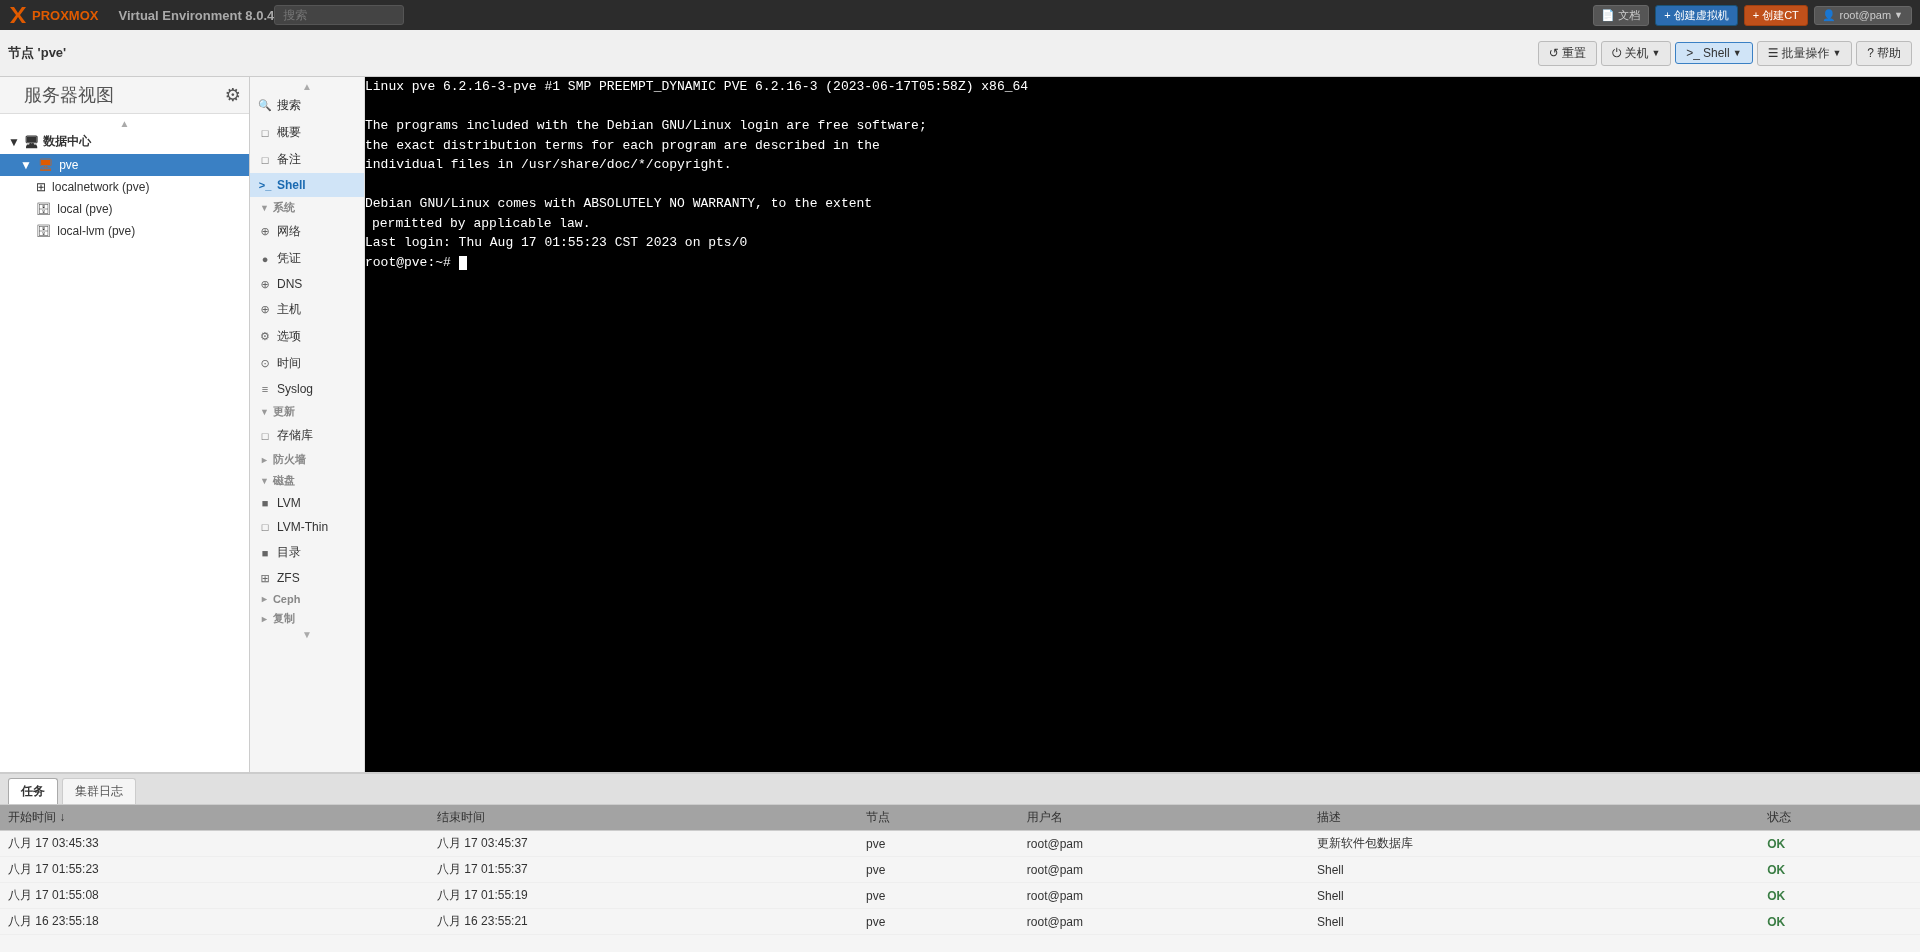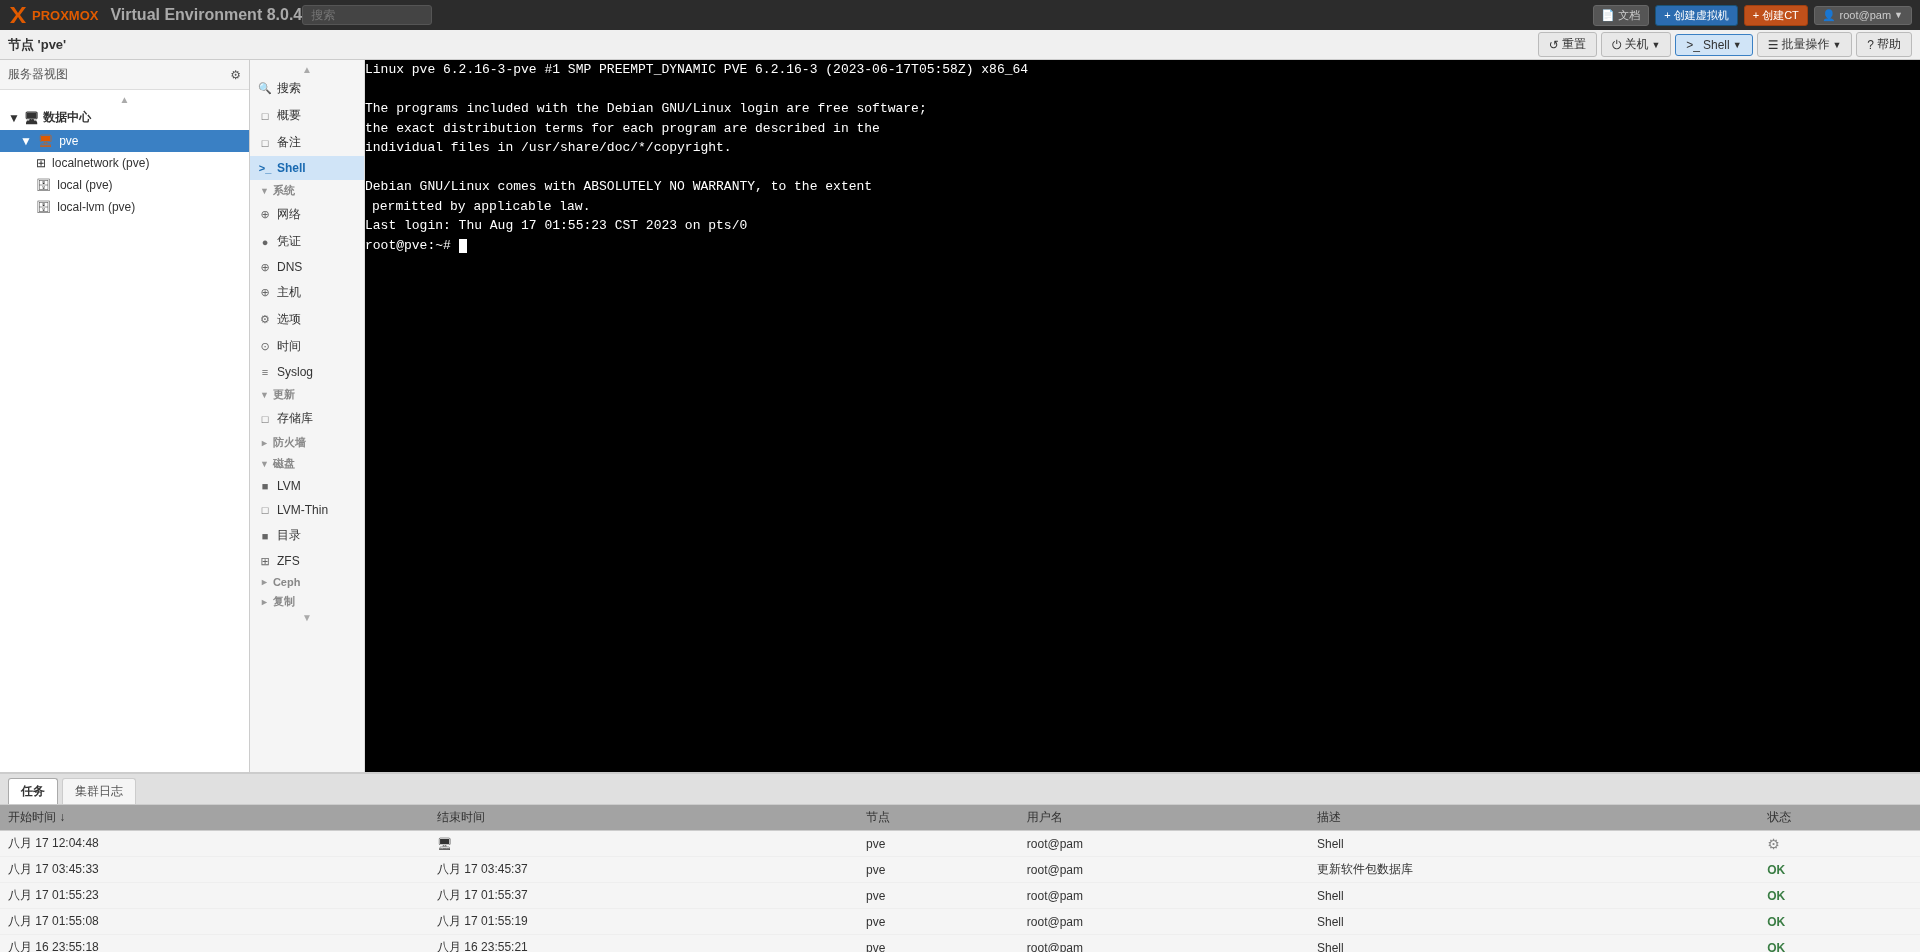--- a/index.html
+++ b/index.html
@@ -41,21 +41,21 @@
     }
     .header-btn.blue { background: #2b6cb0; border-color: #1a5276; color: white; }
     .header-btn.orange { background: #c0501a; border-color: #a04010; color: white; }
     .header-btn.user { background: #555; }
 
     
     .main-layout { display: flex; flex-direction: column; height: calc(952px - 30px); }
 
     
     .toolbar {
-      height: 30px;
+      height: 47px;
       background: #f0f0f0;
       border-bottom: 1px solid #ccc;
       display: flex;
       align-items: center;
       padding: 0 8px;
       justify-content: space-between;
     }
     .toolbar-left { display: flex; align-items: center; gap: 4px; }
     .toolbar-right { display: flex; align-items: center; gap: 4px; }
     .tb-btn {
@@ -85,21 +85,21 @@
       overflow: hidden;
     }
     .sidebar-header {
       padding: 6px 8px;
       background: #f5f5f5;
       border-bottom: 1px solid #ddd;
       display: flex;
       align-items: center;
       justify-content: space-between;
     }
-    .sidebar-header span { font-size: 12px; color: #555; }
+    .sidebar-header span { font-size: 18px; color: #555; margin-left: 16px; }
     .gear-icon { cursor: pointer; color: #777; }
 
     .tree-area { flex: 1; overflow-y: auto; padding: 4px 0; }
     .tree-section { }
     .tree-section-header {
       padding: 4px 8px;
       font-weight: bold;
       color: #333;
       font-size: 12px;
       display: flex;
@@ -227,21 +227,21 @@
 <body>
 
 <div class="header">
   <div class="header-left">
     <div class="proxmox-logo">
 
       <svg width="20" height="20" viewBox="0 0 20 20">
         <polygon points="2,2 8,10 2,18 6,18 10,12 14,18 18,18 12,10 18,2 14,2 10,8 6,2" fill="#e05a00"></polygon>
       </svg>
       <span style="color:#e05a00;font-weight:bold;font-size:13px;">PROXMOX</span>
-      <span style="color:#aaa;font-size:16px;margin-left:8px;">Virtual Environment 8.0.4</span>
+      <span style="color:#aaa;font-size:13px;margin-left:16px;">Virtual Environment 8.0.4</span>
     </div>
     <div class="header-search">
       <input type="text" placeholder="搜索" style="">
     </div>
   </div>
   <div class="header-right">
     <button class="header-btn">
       <span>📄</span>
       <span>文档</span>
     </button>
@@ -460,28 +460,20 @@
           <tr>
             <th>开始时间 ↓</th>
             <th>结束时间</th>
             <th>节点</th>
             <th>用户名</th>
             <th>描述</th>
             <th>状态</th>
           </tr>
         </thead>
         <tbody id="task-tbody">
-        <tr>
-              <td>八月 17 12:04:48</td>
-              <td><span>🖥</span></td>
-              <td>pve</td>
-              <td>root@pam</td>
-              <td>Shell</td>
-              <td><span style="color:#888;font-size:14px;">⚙</span></td>
-            </tr>
             <tr>
               <td>八月 17 03:45:33</td>
               <td>八月 17 03:45:37</td>
               <td>pve</td>
               <td>root@pam</td>
               <td>更新软件包数据库</td>
               <td><span class="status-ok">OK</span></td>
             </tr>
             <tr>
               <td>八月 17 01:55:23</td>

